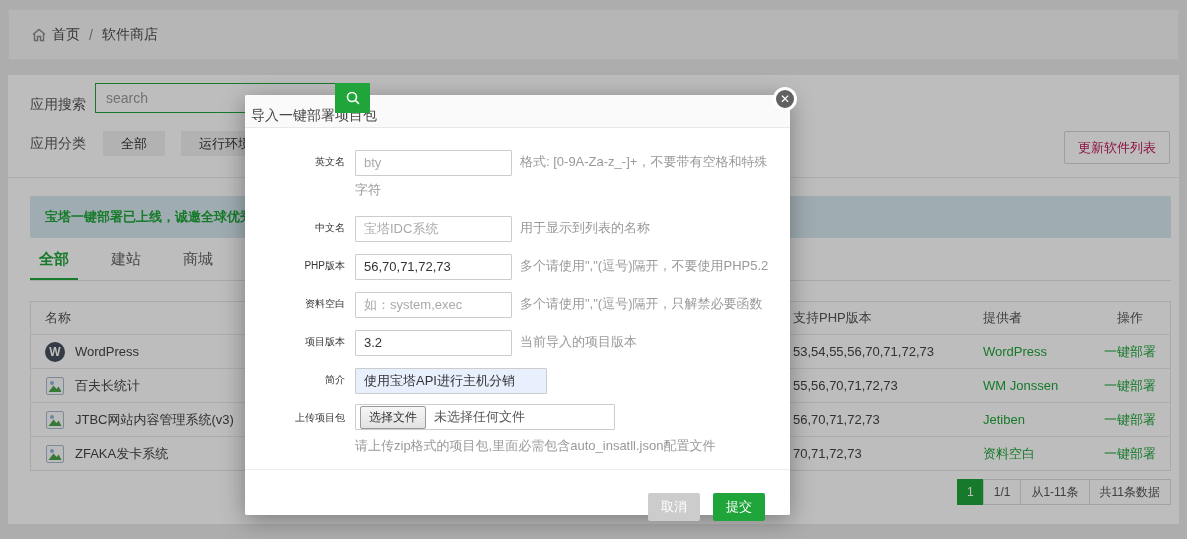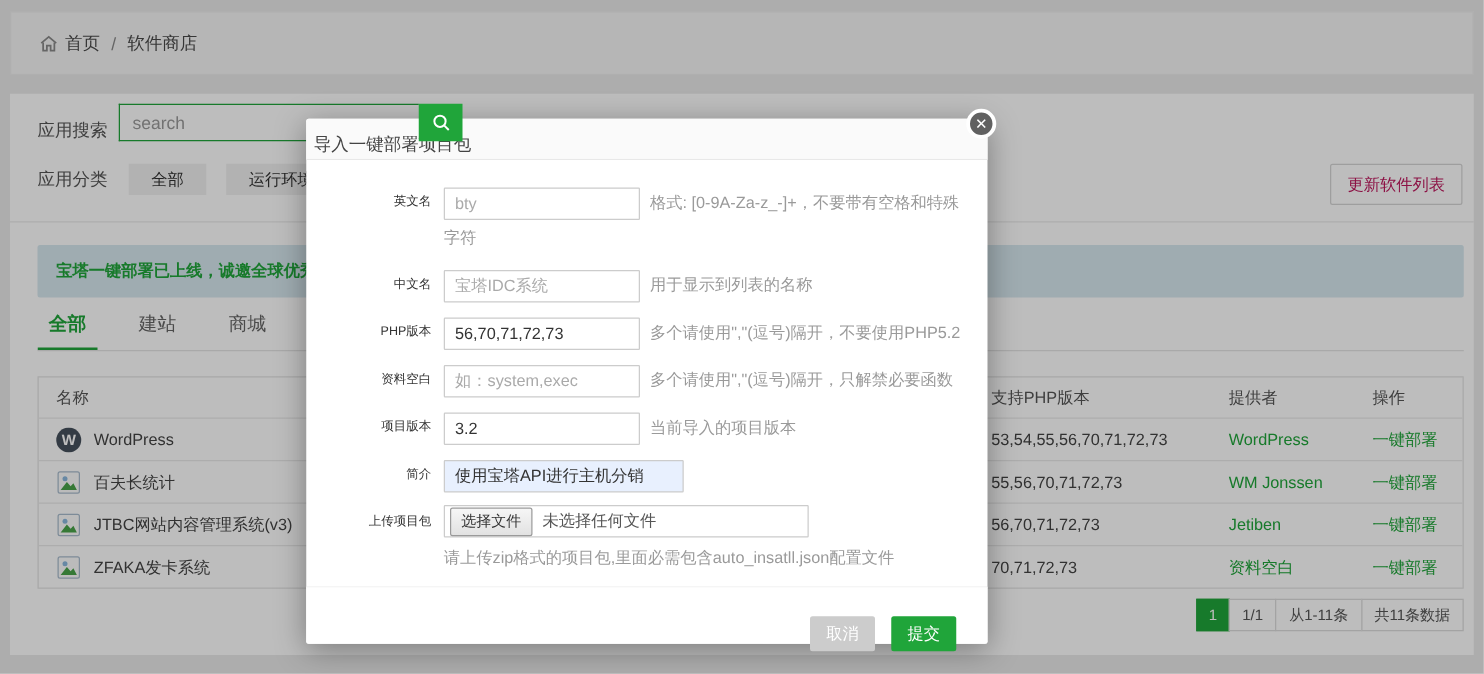--- a/index.html
+++ b/index.html
@@ -81,21 +81,21 @@
   
   .app-table {
     position:absolute; left:22px; right:8px; top:226px;
     border:1px solid #e4e4e4; font-size:13px;
   }
   .t-row { display:flex; align-items:center; height:34px; border-top:1px solid #eaeaea; }
   .t-head { height:32px; border-top:none; color:#555; }
   .c-name { flex:1; display:flex; align-items:center; padding-left:14px; overflow:hidden; }
   .c-php  { width:190px; }
   .c-prov { width:115px; }
-  .c-act  { width:72px; text-align:left; padding-right:8px; }
+  .c-act  { width:72px; text-align:center; padding-right:8px; }
   .g-link { color:var(--green); text-decoration:none; cursor:pointer; }
   .wp-ico {
     width:20px; height:20px; border-radius:50%; background:#46505c; color:#fff;
     font-size:12px; font-weight:bold; display:inline-flex; align-items:center;
     justify-content:center; margin-right:10px; flex:none;
   }
   .app-ico { width:20px; height:20px; margin-right:10px; flex:none; }
 
   
   .pager { position:absolute; right:8px; top:404px; display:flex; }
@@ -137,21 +137,21 @@
     width:157px; height:26px; border:1px solid #ccc; border-radius:1px;
     padding:0 8px; font-size:13px; color:#333; outline:none;
     vertical-align:middle; background:#fff;
   }
   .f-input::placeholder { color:#aaa; }
   .f-input.wide { width:192px; }
   .f-input.hl { background:#e8f0fe; }
   .f-hint { font-size:13px; color:#9a9a9a; margin-left:8px; }
   .hint-below { font-size:13px; color:#9a9a9a; margin-top:7px; line-height:17px; }
   .file-box {
-    width:292px; height:26px; border:1px solid #ccc; border-radius:1px;
+    width:260px; height:26px; border:1px solid #ccc; border-radius:1px;
     display:flex; align-items:center; padding:0 4px; background:#fff;
   }
   .file-btn {
     flex:none; font-size:12px; color:#333; padding:2px 8px; cursor:pointer;
     border:1px solid #9a9a9a; border-radius:2px;
     background:linear-gradient(#f6f6f6,#e2e2e2);
   }
   .file-status { font-size:13px; color:#555; margin-left:8px; white-space:nowrap; }
   .m-foot {
     position:absolute; left:0; right:0; bottom:0; height:46px;

